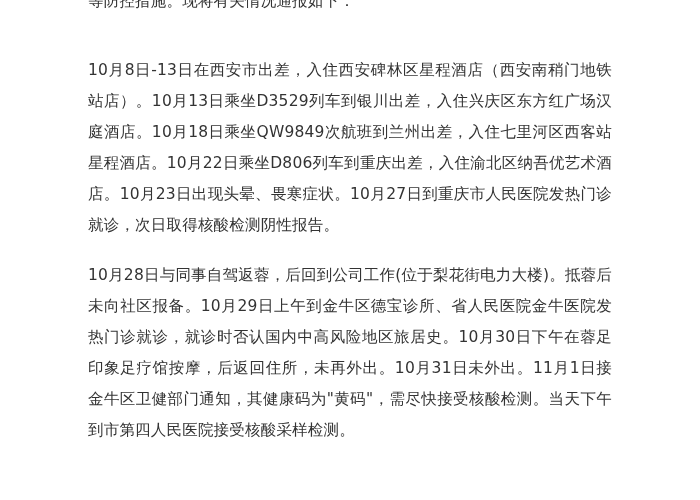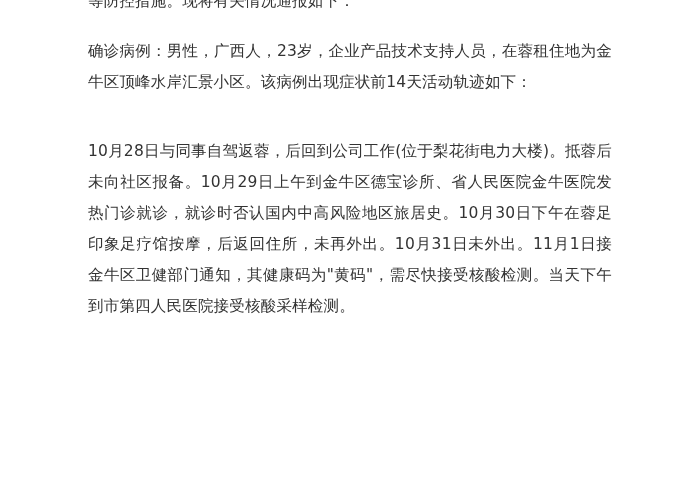--- a/index.html
+++ b/index.html
@@ -51,23 +51,23 @@
 </style>
 </head>
 <body>
 
 <div id="doc">
 
   <p class="para para-clipped-top">等防控措施。现将有关情况通报如下：</p>
 
   <div class="spacer-lg"></div>
 
-  <p class="para">确诊病例：男性，广西人，23岁，企业产品技术支持人员，在蓉租住地为金牛区顶峰水岸汇景小区。该病例出现症状前14天活动轨迹如下：</p>
 
   <div class="spacer-md"></div>
 
+  <p class="para">10月8日-13日在西安市出差，入住西安碑林区星程酒店（西安南稍门地铁站店）。10月13日乘坐D3529列车到银川出差，入住兴庆区东方红广场汉庭酒店。10月18日乘坐QW9849次航班到兰州出差，入住七里河区西客站星程酒店。10月22日乘坐D806列车到重庆出差，入住渝北区纳吾优艺术酒店。10月23日出现头晕、畏寒症状。10月27日到重庆市人民医院发热门诊就诊，次日取得核酸检测阴性报告。</p>
 
   <div class="spacer-md"></div>
 
   <p class="para">10月28日与同事自驾返蓉，后回到公司工作(位于梨花街电力大楼)。抵蓉后未向社区报备。10月29日上午到金牛区德宝诊所、省人民医院金牛医院发热门诊就诊，就诊时否认国内中高风险地区旅居史。10月30日下午在蓉足印象足疗馆按摩，后返回住所，未再外出。10月31日未外出。11月1日接金牛区卫健部门通知，其健康码为"黄码"，需尽快接受核酸检测。当天下午到市第四人民医院接受核酸采样检测。</p>
 
   <div class="right-edge"></div>
 </div>
 
 </body></html>

